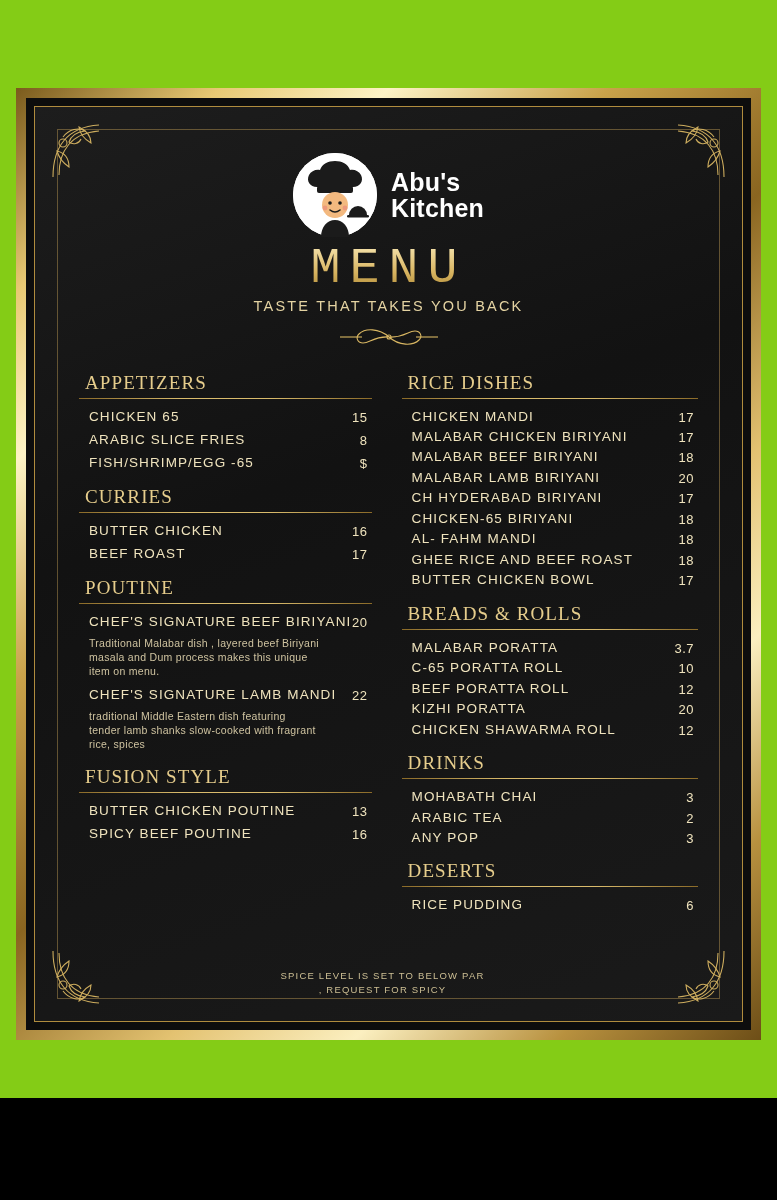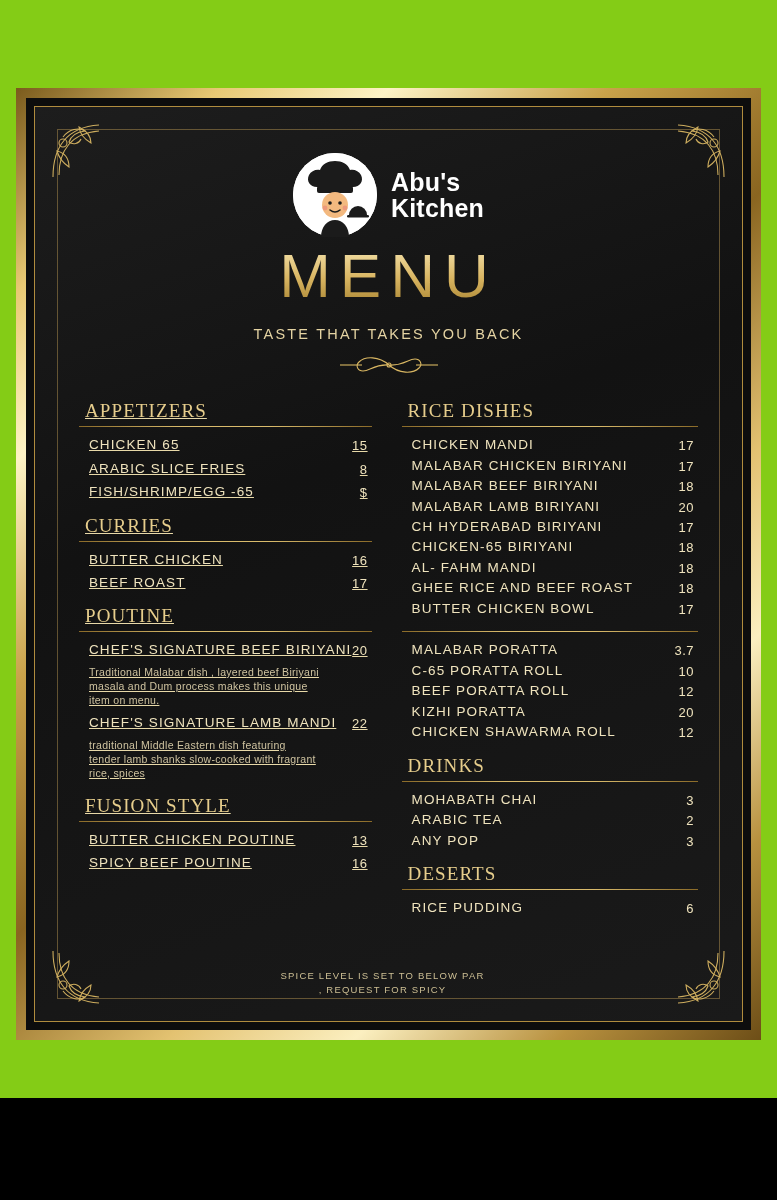--- a/index.html
+++ b/index.html
@@ -84,51 +84,51 @@
   .brand-name {
     text-align: left;
     color: #fff;
     font-weight: bold;
     font-size: 25px;
     line-height: 1.06;
     letter-spacing: .2px;
   }
   .menu-word {
     margin-top: 6px;
-    font-family: Liberation Sans, sans-serif;
-    font-size: 62px;
+    font-family: Liberation Mono, monospace;
+    font-size: 50px;
     letter-spacing: 9px;
     color: #e3c878;
     background: linear-gradient(180deg,#f7e7b4 0%, #d8b460 55%, #a5812f 100%);
     -webkit-background-clip: text;
     background-clip: text;
     -webkit-text-fill-color: transparent;
     line-height: 1.05;
   }
   .tagline {
-    margin-top: 18px;
+    margin-top: 2px;
     font-size: 14.5px;
     letter-spacing: 2.2px;
     color: #e4d3a2;
   }
   .divider-orn {
     margin: 10px auto 0;
     width: 150px; height: 26px;
     color: #d8b662;
   }
   .divider-orn svg { width: 100%; height: 100%; display: block; }
 
   
   .columns {
     display: flex;
     padding: 22px 44px 0 44px;
     gap: 26px;
   }
   .col { width: 50%; }
-  .col-left { padding-right: 4px; text-decoration: underline; }
+  .col-left { padding-right: 4px; }
 
   .section { margin-bottom: 14px; }
   .section-title {
     font-family: "Liberation Serif", serif;
     font-size: 19px;
     letter-spacing: 1.1px;
     color: #e6cd8c;
     padding: 0 0 4px 6px;
   }
   .section-rule {
@@ -383,20 +383,21 @@
                   <span class="item-price">18</span>
                 </div>
                 <div class="item">
                   <span class="item-name">BUTTER CHICKEN BOWL</span>
                   <span class="item-price">17</span>
                 </div>
               </div>
             </div>
 
             <div class="section">
+              <div class="section-title">BREADS &amp; ROLLS</div>
               <div class="section-rule"></div>
               <div class="items">
                 <div class="item">
                   <span class="item-name">MALABAR PORATTA</span>
                   <span class="item-price">3.7</span>
                 </div>
                 <div class="item">
                   <span class="item-name">C-65 PORATTA ROLL</span>
                   <span class="item-price">10</span>
                 </div>

